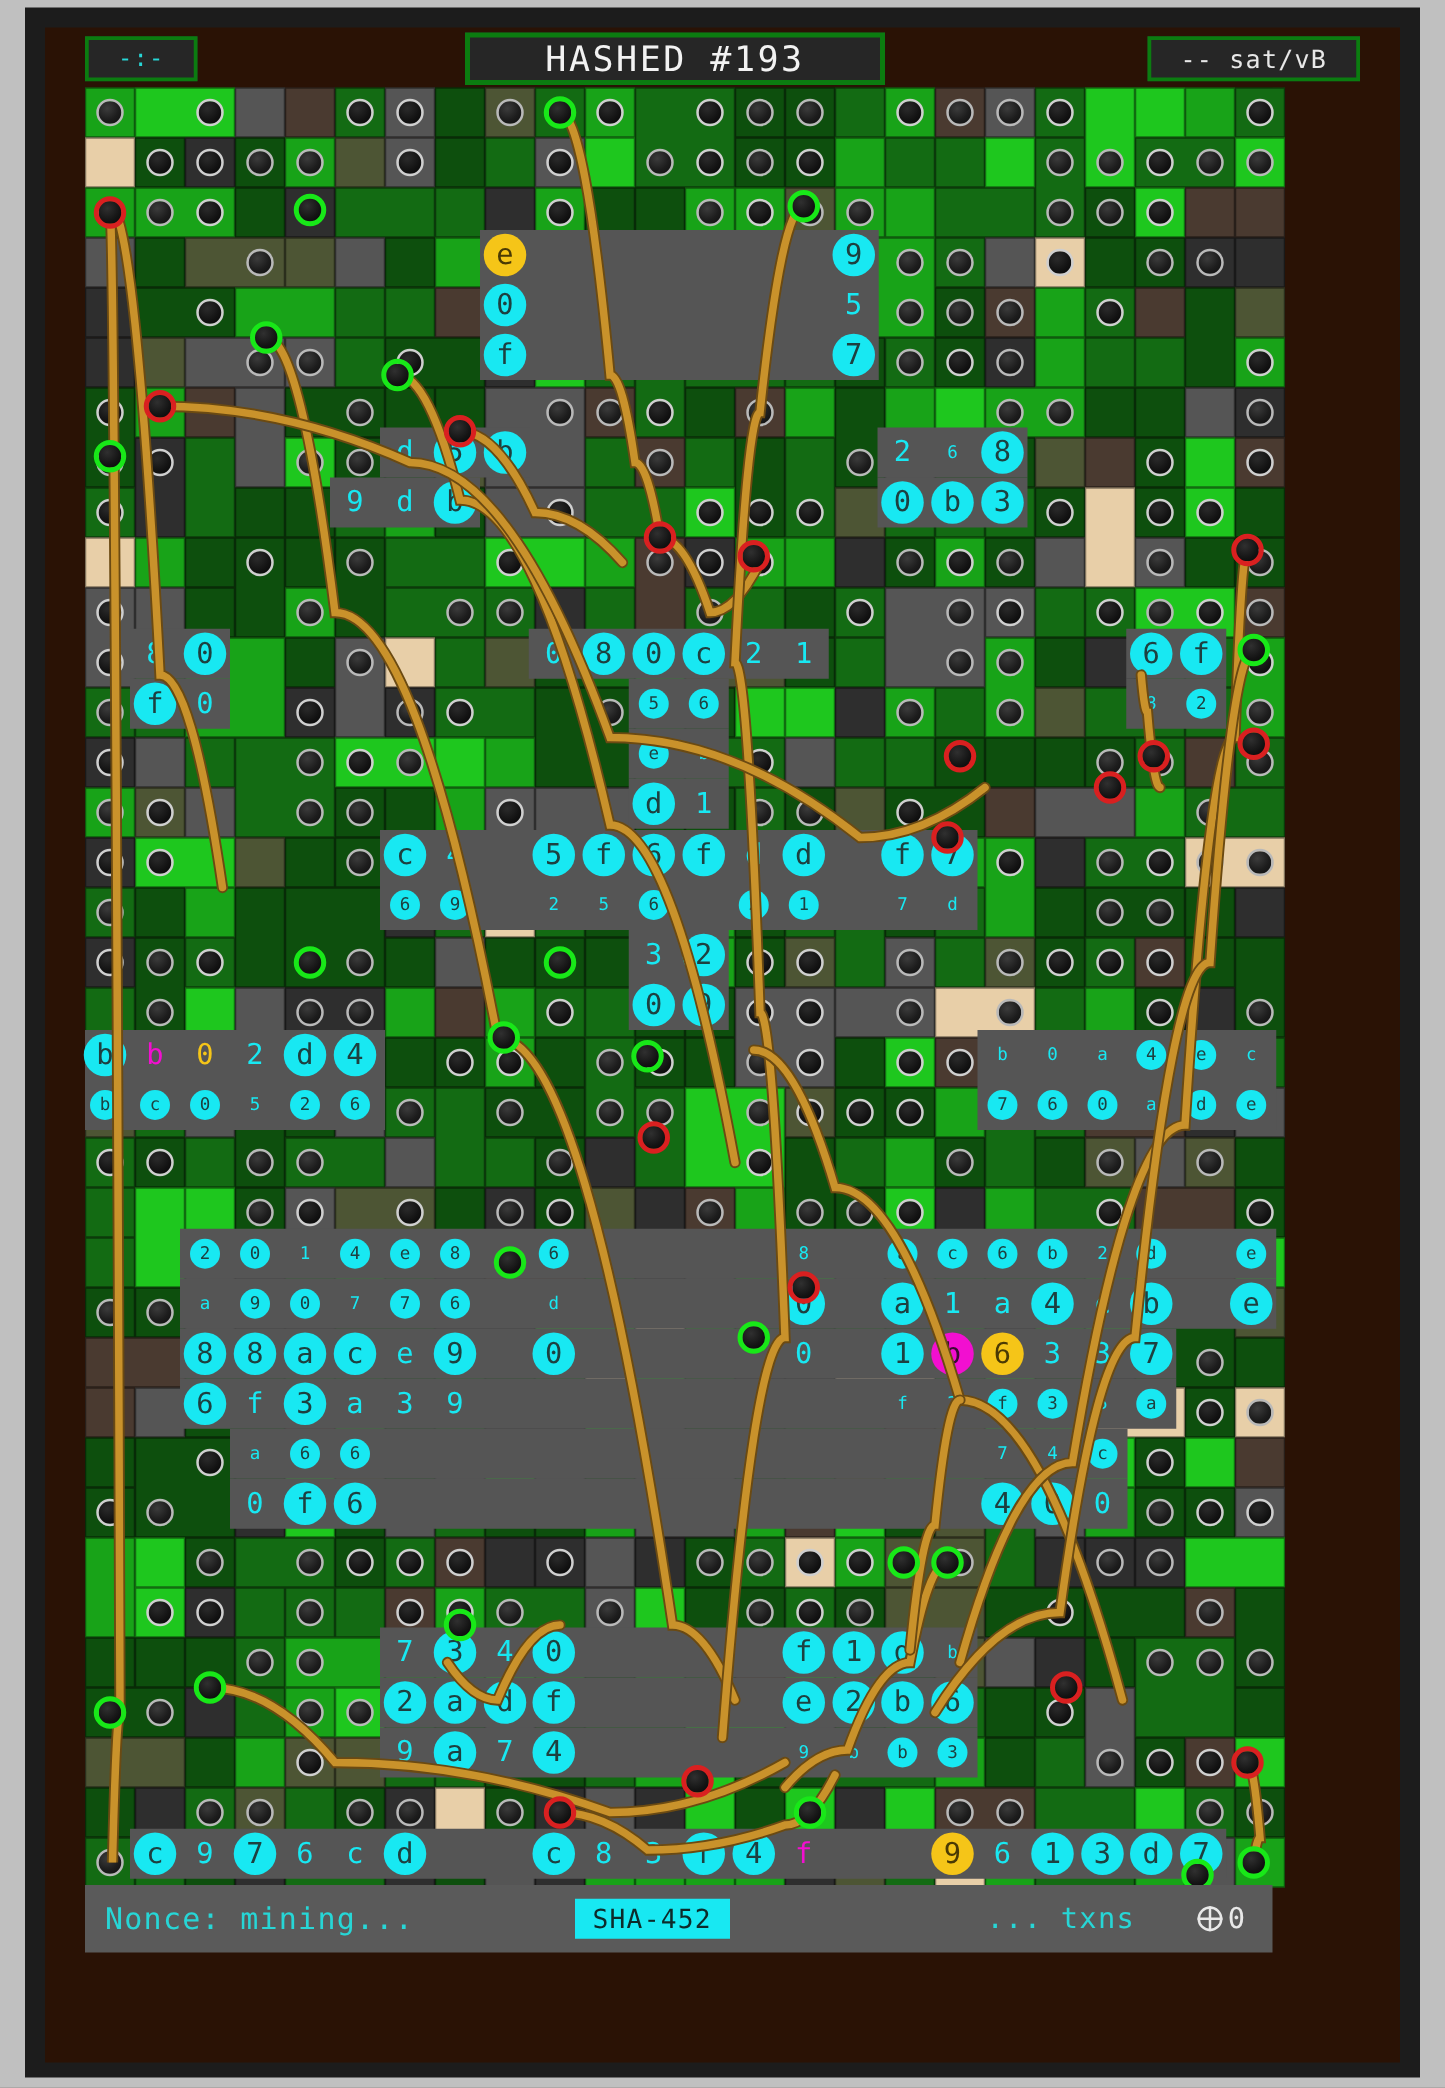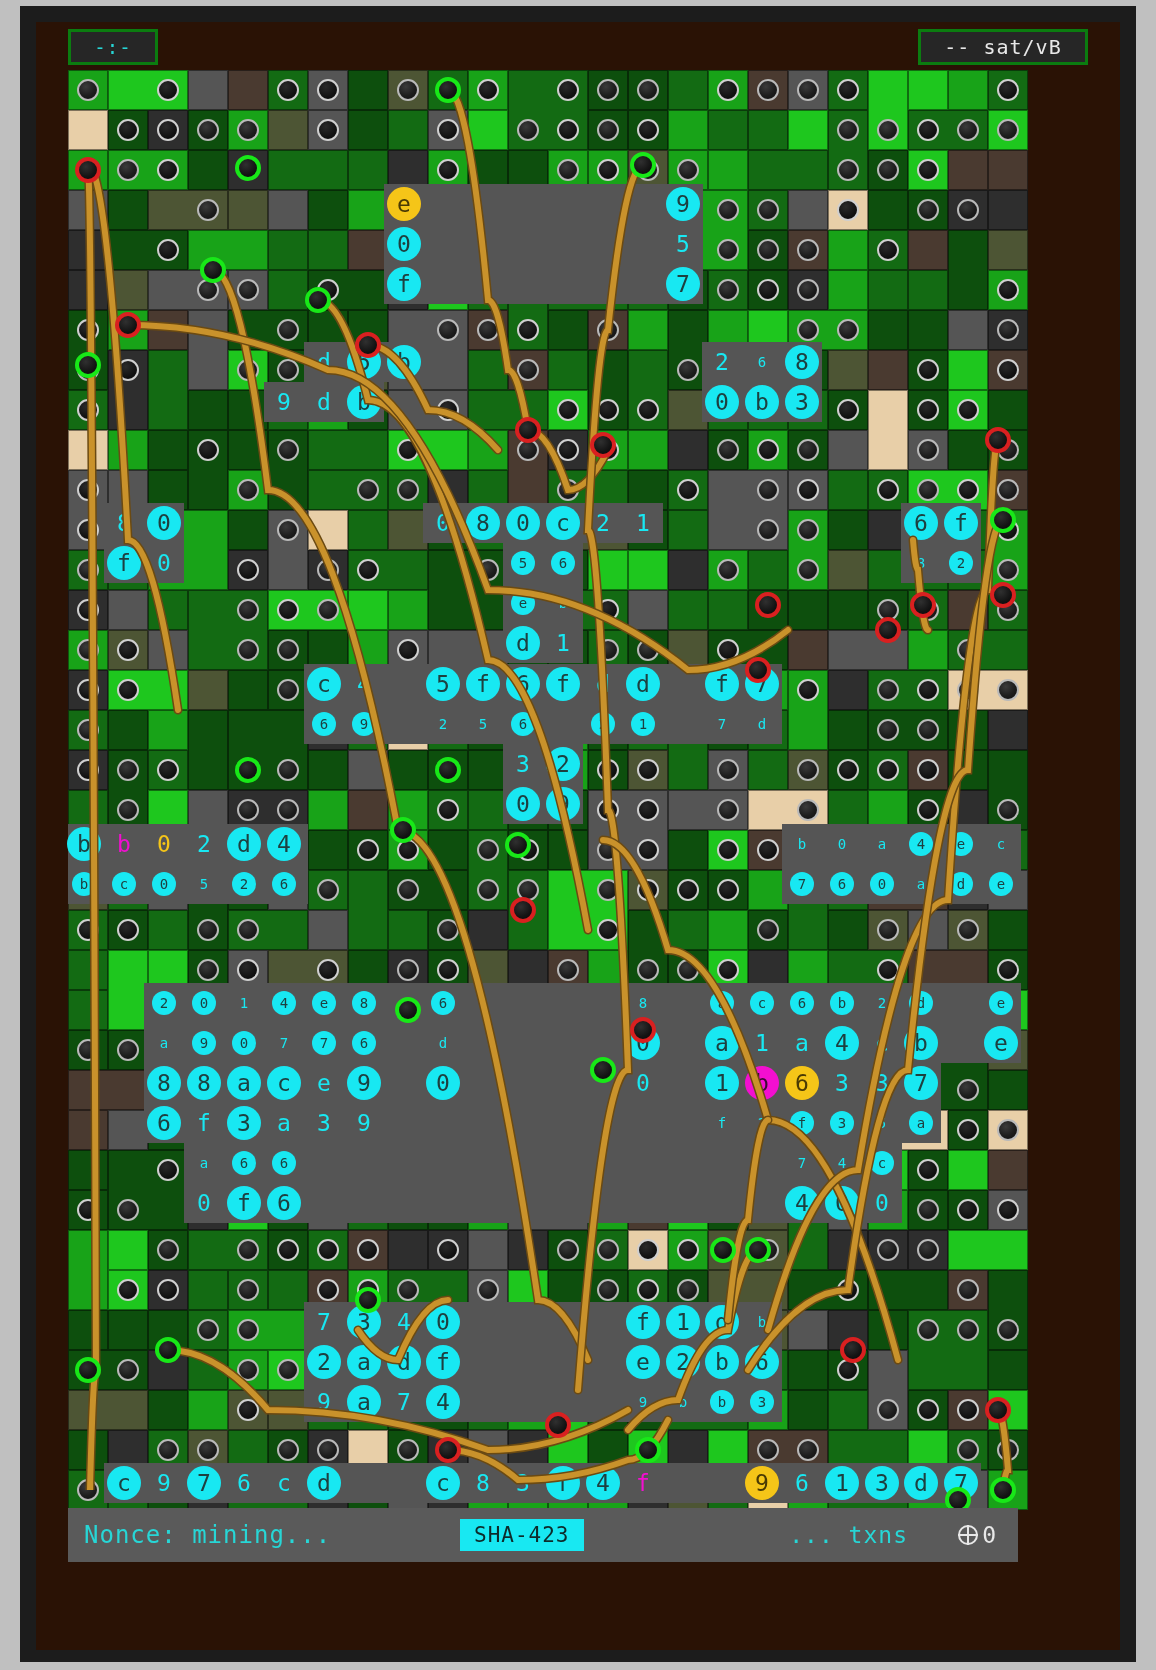--- a/index.html
+++ b/index.html
@@ -78,20 +78,23 @@
 </head>
 <body>
 
 <div id="app">
   <div id="frame"></div>
   <div id="panel"></div>
 
   <div id="header">
     <div class="hbox" id="clock-box">
       <span class="txt">-:-</span>
+    </div>
+    <div class="hbox" id="title-box">
+      <span class="txt">HASHED #193</span>
     </div>
     <div class="hbox" id="fee-box">
       <span class="txt">-- sat/vB</span>
     </div>
   </div>
 
   <div id="grid-wrap">
     <div id="grid">
         <div class="cell c-g2" style="left: 0px; top: 0px; width: 40px; height: 40px;"></div>
         <div class="cell c-g3" style="left: 40px; top: 0px; width: 80px; height: 40px;"></div>
@@ -1495,20 +1498,20 @@
         <div class="peg" style="left: 367px; top: 1367px;"></div>
         <div class="peg green" style="left: 567px; top: 1367px;"></div>
         <div class="peg" style="left: 917px; top: 1327px;"></div>
         <div class="peg green" style="left: 922px; top: 1407px;"></div>
         <div class="peg green" style="left: 877px; top: 1417px;"></div>
       </div>
     </div>
 
   <div id="status">
     <span id="nonce">Nonce: mining...</span>
-    <span id="algo">SHA-423</span>
+    <span id="algo">SHA-452</span>
     <span id="txns">... txns</span>
     <span id="peers">
       <span class="globe"></span>
       <span>0</span>
     </span>
   </div>
 </div>
 
 </body></html>

